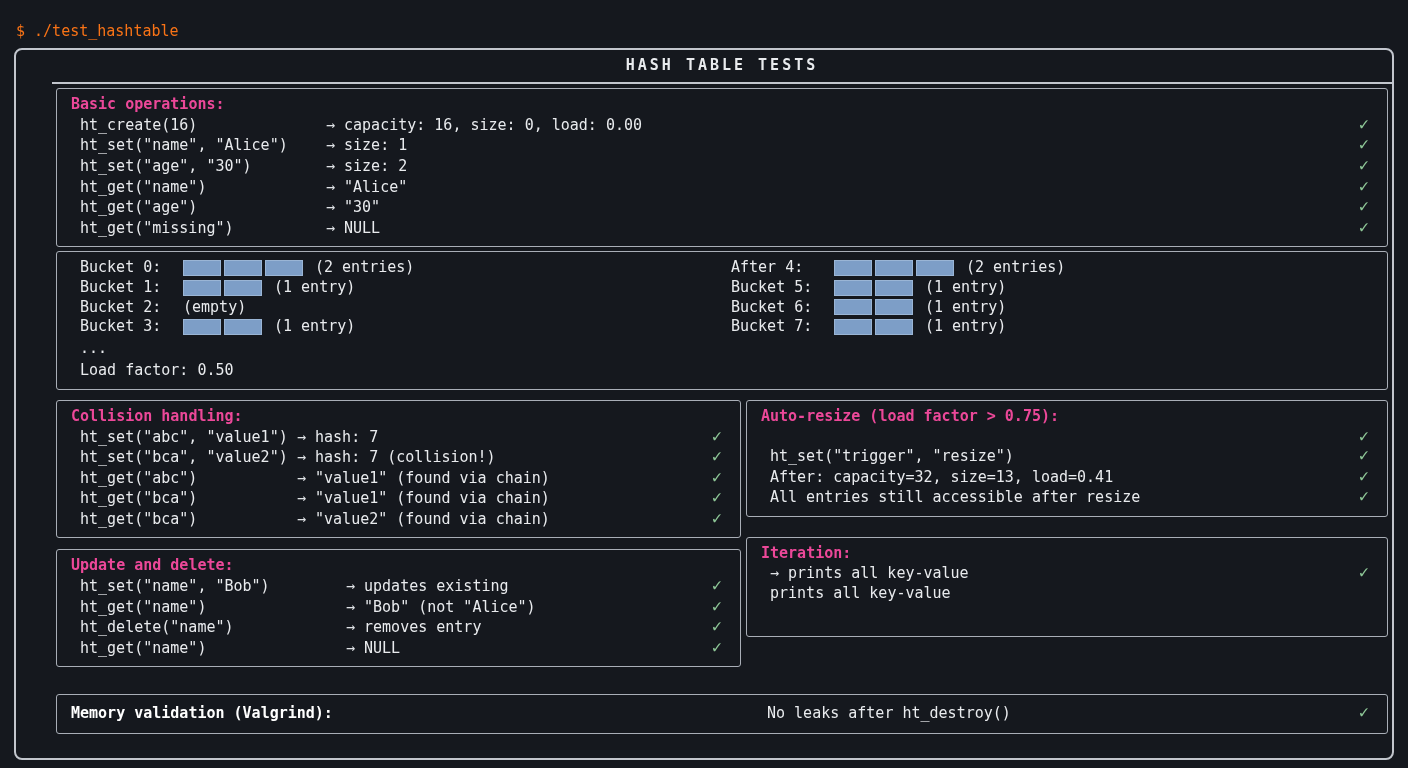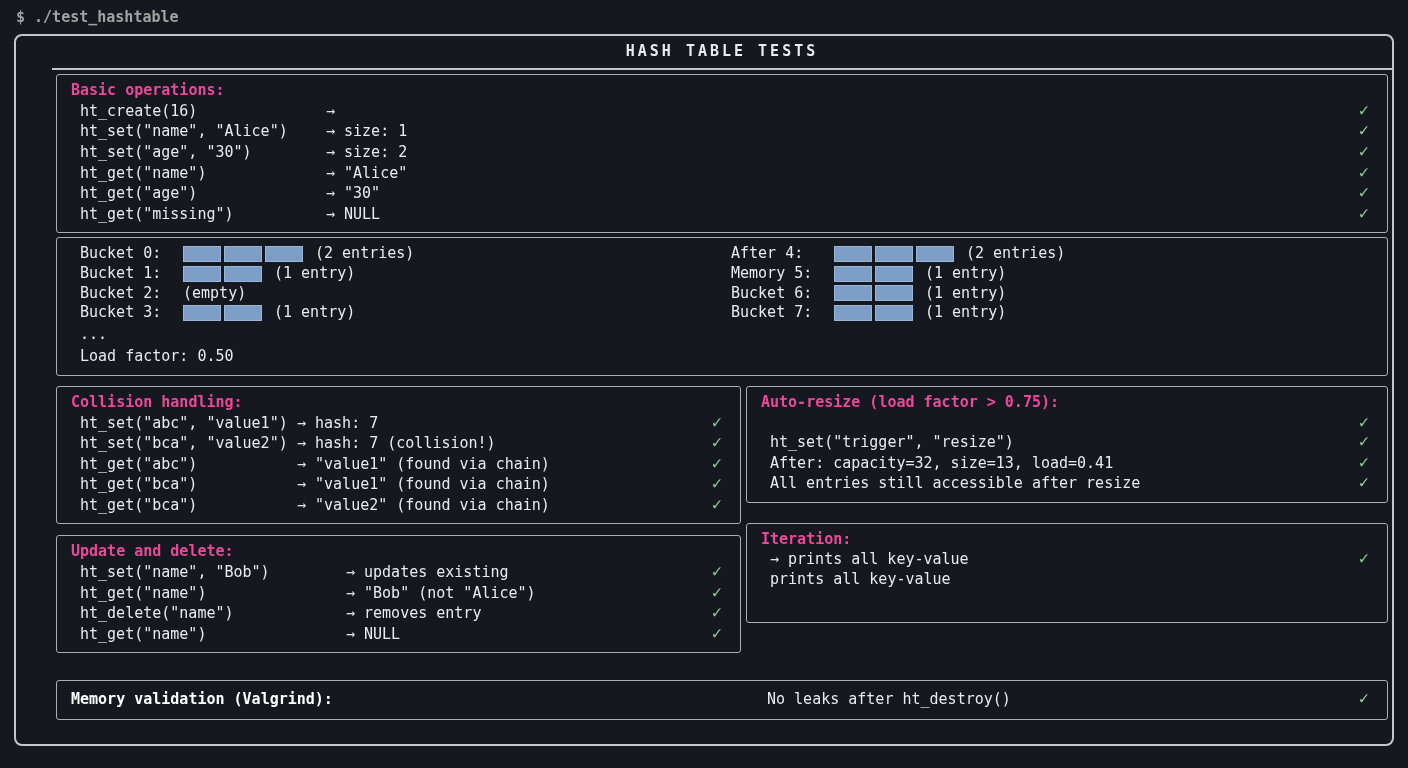--- a/index.html
+++ b/index.html
@@ -4,21 +4,21 @@
 <style>
   * { margin:0; padding:0; box-sizing:border-box; }
   html,body { width:1408px; height:768px; overflow:hidden; }
   body {
     background:#15181e;
     color:#e9ebee;
     font-family:"DejaVu Sans Mono","Liberation Mono",monospace;
     font-size:15px;
     line-height:19.6px;
   }
-  .prompt { padding:8px 0 6px 16px; color:#a3a3a3;font-weight:bold; }
+  .prompt { padding:22px 0 6px 16px; color:#f97316; }
   .outer {
     margin:0 14px;
     border:2px solid #c2c6cd;
     border-radius:8px;
     overflow:hidden;
     height:712px;
     padding-left:36px;
   }
   .title-row {
     text-align:center;
@@ -93,20 +93,21 @@
 <div class="outer">
   <div class="title-row">HASH TABLE TESTS</div>
 
   <div class="content">
 
     <div class="box basic">
       <div class="heading">Basic operations:</div>
       <div class="trow">
         <span class="name">ht_create(16)</span>
           <span class="arrow">→</span>
+          <span class="result">capacity: 16, size: 0, load: 0.00</span>
           <span class="check">✓</span>
       </div>
       <div class="trow">
         <span class="name">ht_set("name", "Alice")</span>
           <span class="arrow">→</span>
           <span class="result">size: 1</span>
           <span class="check">✓</span>
       </div>
       <div class="trow">
         <span class="name">ht_set("age", "30")</span>
@@ -172,21 +173,21 @@
           <div class="brow">
             <span class="bucket-label">After 4:</span>
               <span class="bars">
                 <span class="blk"></span>
                 <span class="blk"></span>
                 <span class="blk"></span>
               </span>
               <span class="bucket-count">(2 entries)</span>
           </div>
           <div class="brow">
-            <span class="bucket-label">Memory 5:</span>
+            <span class="bucket-label">Bucket 5:</span>
               <span class="bars">
                 <span class="blk"></span>
                 <span class="blk"></span>
               </span>
               <span class="bucket-count">(1 entry)</span>
           </div>
           <div class="brow">
             <span class="bucket-label">Bucket 6:</span>
               <span class="bars">
                 <span class="blk"></span>

